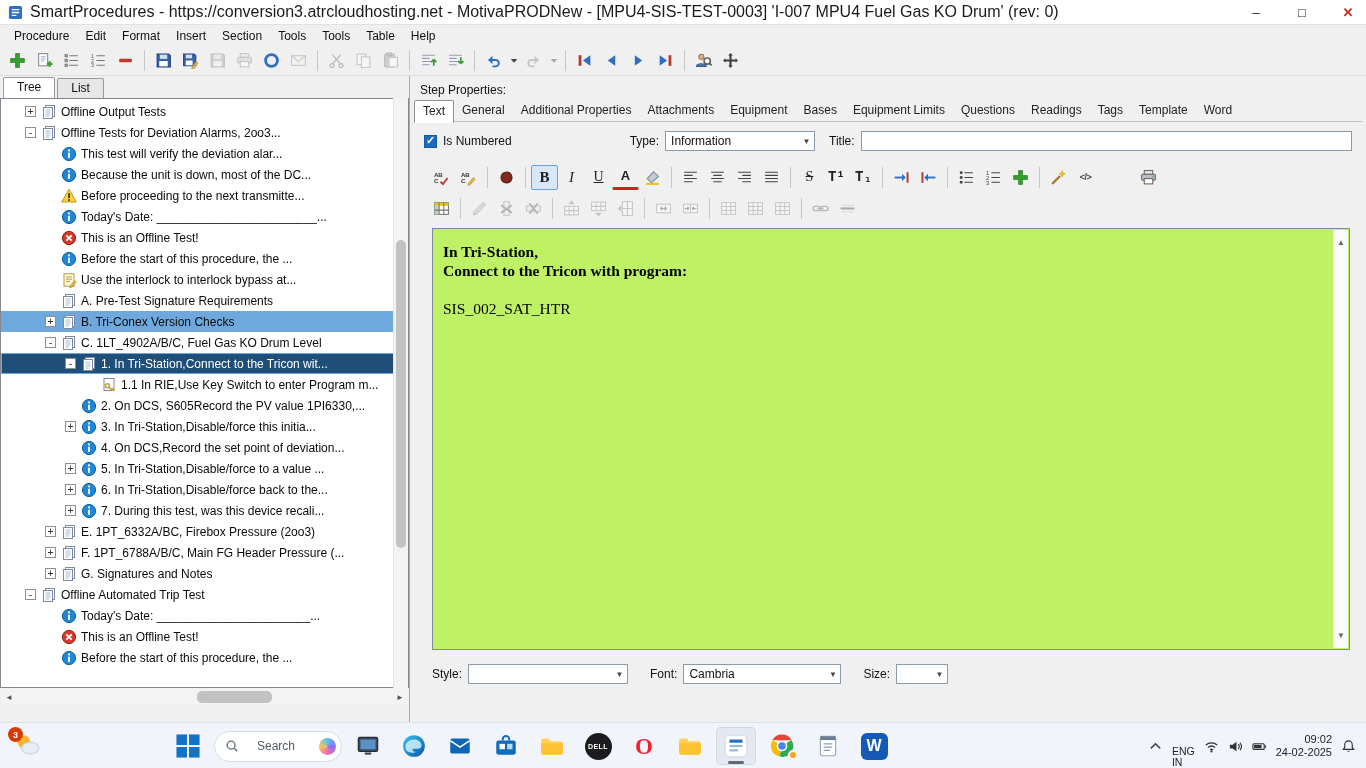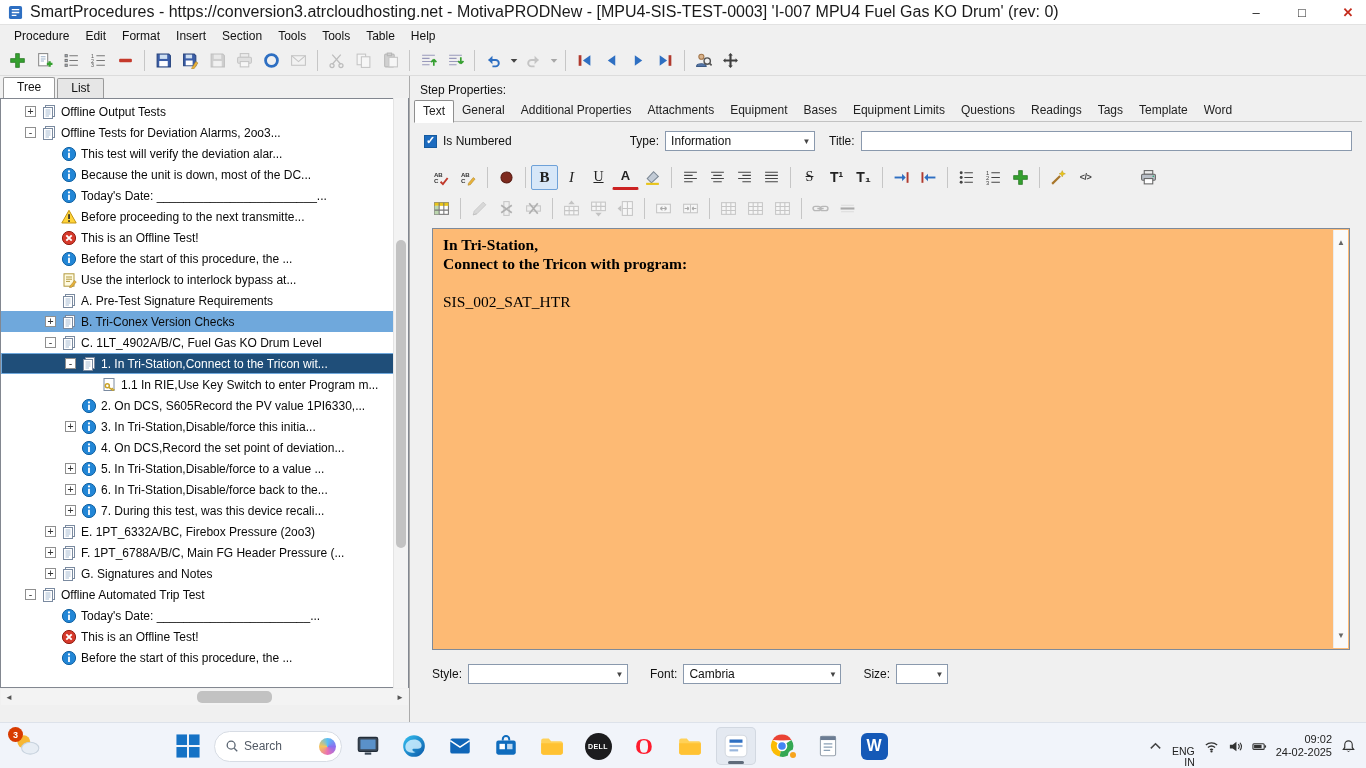--- a/index.html
+++ b/index.html
@@ -72,54 +72,54 @@
 #fmt2{top:118px;height:28px;}
 .fbtn{width:27px;height:25px;display:flex;align-items:center;justify-content:center;border:1px solid transparent;border-radius:2px;font-size:13px;color:#222;}
 .fbtn svg{width:17px;height:17px;}
 .fbtn.disabled{opacity:.4;filter:grayscale(1);}
 .fbtn.active{border-color:#6ea1d8;background:#d7e7f8;}
 .g-bold{font-family:"Liberation Serif",serif;font-weight:bold;font-size:15px;}
 .g-italic{font-family:"Liberation Serif",serif;font-style:italic;font-size:15px;}
 .g-under{font-family:"Liberation Serif",serif;text-decoration:underline;font-size:14px;}
 .g-strike{font-family:"Liberation Serif",serif;text-decoration:line-through;font-size:14px;}
 .g-fc{font-weight:bold;border-bottom:3px solid #c22;line-height:1.05;font-size:13px;}
-.g-t{font-family:Liberation Sans, sans-serif;font-weight:bold;font-size:14px;}
+.g-t{font-family:Liberation Mono, monospace;font-weight:bold;font-size:14px;}
 .g-code{font-size:9px;font-weight:bold;color:#444;letter-spacing:-.5px;}
-.editor{position:absolute;top:152px;left:22px;right:16px;bottom:72px;background:#fdba74;border:1px solid #7e8a99;padding:6px 24px 10px 10px;font-family:"Liberation Serif",serif;font-size:15.5px;line-height:19px;color:#000;}
+.editor{position:absolute;top:152px;left:22px;right:16px;bottom:72px;background:#bef264;border:1px solid #7e8a99;padding:13px 24px 10px 10px;font-family:"Liberation Serif",serif;font-size:15.5px;line-height:19px;color:#000;}
 .eline.b{font-weight:bold;}
 .escroll{position:absolute;top:1px;right:1px;bottom:1px;width:15px;background:#fafafa;border-left:1px solid #ececec;display:flex;flex-direction:column;justify-content:space-between;align-items:center;padding:3px 0;}
 .esarrow{font-size:8px;color:#666;}
 .efooter{position:absolute;left:22px;right:16px;bottom:36px;height:24px;display:flex;align-items:center;gap:6px;}
 .style-c{width:160px;}
 .fontl{margin-left:16px;text-align:right;}
 .font-c{width:158px;}
 .sizel{margin-left:16px;}
 .size-c{width:52px;}
 
 
 .taskbar{position:absolute;left:0;right:0;bottom:0;height:46px;background:#f1f4fa;border-top:1px solid #dde2ea;}
 .tb-widget{position:absolute;left:12px;top:7px;width:40px;height:32px;}
 .tb-widget svg{width:30px;height:30px;}
 .wbadge{position:absolute;left:-4px;top:-3px;width:15px;height:15px;border-radius:50%;background:#d83b01;color:#fff;font-size:9px;font-weight:bold;display:flex;align-items:center;justify-content:center;}
 .tb-center{position:absolute;left:168px;top:4px;height:38px;display:flex;align-items:center;gap:6px;}
 .tb-icon{width:40px;height:38px;border-radius:5px;display:flex;align-items:center;justify-content:center;position:relative;}
 .tb-icon svg{width:26px;height:26px;}
 .tb-icon.active{background:#e4e9f1;box-shadow:inset 0 0 0 1px #d2d8e1;}
 .tb-icon.active::after{content:"";position:absolute;bottom:1px;left:12px;right:12px;height:3px;border-radius:2px;background:#5f6b7a;}
-.tb-search{height:31px;width:128px;border-radius:16px;background:#fff;border:1px solid #d7dce4;display:flex;align-items:center;padding:0 5px 0 10px;gap:5px;color:#515964;}
+.tb-search{height:31px;width:128px;border-radius:16px;background:#fff;border:1px solid #d7dce4;display:flex;align-items:center;padding:0 5px 0 10px;gap:18px;color:#515964;}
 .tb-search svg{width:14px;height:14px;}
 .search-text{flex:1;}
 .copilot-dot{width:17px;height:17px;border-radius:50%;background:conic-gradient(#58c1f5,#8a6ff0,#e86fb4,#f5c45a,#58c1f5);}
 .tbi-dell{width:27px;height:27px;border-radius:50%;background:#1c1c1e;color:#fff;font-size:7px;font-weight:bold;display:flex;align-items:center;justify-content:center;letter-spacing:.4px;}
 .tbi-opera{color:#ff1b2d;font-weight:bold;font-size:23px;font-family:"Liberation Serif",serif;line-height:1;}
 .tbi-word{width:27px;height:27px;border-radius:6px;background:#1559b7;color:#fff;font-weight:bold;font-size:16px;display:flex;align-items:center;justify-content:center;}
 .badge-dot{position:absolute;right:4px;bottom:5px;width:10px;height:10px;border-radius:50%;background:#f7a41d;border:2px solid #f1f4fa;}
 .tb-tray{position:absolute;right:10px;top:0;height:46px;display:flex;align-items:center;gap:9px;}
 .tb-tray svg{width:15px;height:15px;}
-.tray-lang{font-size:10.5px;line-height:11px;text-align:right;color:#222;margin-top:21px;}
+.tray-lang{font-size:10.5px;line-height:11px;text-align:left;color:#222;margin-top:21px;}
 .tray-clock{font-size:11px;line-height:13px;text-align:right;color:#222;}
 </style>
 </head>
 <body>
 
 <div class="window">
   <div class="titlebar">
     <span class="appico">
       <svg viewBox="0 0 16 16">
           <rect x="1" y="1" width="14" height="14" rx="2" fill="#2e6fc2"></rect>
@@ -366,37 +366,37 @@
                 <rect x="7.1" y="6.7" width="1.8" height="5.3" fill="#fff"></rect>
                 <circle cx="8" cy="4.4" r="1.1" fill="#fff"></circle>
               </svg>
             </span>
             <span class="tlabel">Because the unit is down, most of the DC...</span>
           </div>
           <div class="trow" style="padding-left: 44px;">
             <span class="expander empty"></span>
             <span class="ticon">
               <svg viewBox="0 0 16 16">
-                <circle cx="8" cy="8" r="6.6" fill="#2286d6" stroke="#1262a3"></circle>
-                <rect x="7.1" y="6.7" width="1.8" height="5.3" fill="#fff"></rect>
-                <circle cx="8" cy="4.4" r="1.1" fill="#fff"></circle>
-              </svg>
-            </span>
-            <span class="tlabel">Today's Date: ________________________...</span>
-          </div>
-          <div class="trow" style="padding-left: 44px;">
-            <span class="expander empty"></span>
-            <span class="ticon">
-              <svg viewBox="0 0 16 16">
                 <path d="M8 1.3L15.2 14H.8z" fill="#ffd43a" stroke="#c29312"></path>
                 <rect x="7.2" y="5.2" width="1.7" height="4.8" fill="#2b2b2b"></rect>
                 <rect x="7.2" y="11.2" width="1.7" height="1.7" fill="#2b2b2b"></rect>
               </svg>
             </span>
             <span class="tlabel">Before proceeding to the next transmitte...</span>
+          </div>
+          <div class="trow" style="padding-left: 44px;">
+            <span class="expander empty"></span>
+            <span class="ticon">
+              <svg viewBox="0 0 16 16">
+                <circle cx="8" cy="8" r="6.6" fill="#2286d6" stroke="#1262a3"></circle>
+                <rect x="7.1" y="6.7" width="1.8" height="5.3" fill="#fff"></rect>
+                <circle cx="8" cy="4.4" r="1.1" fill="#fff"></circle>
+              </svg>
+            </span>
+            <span class="tlabel">Today's Date: ________________________...</span>
           </div>
           <div class="trow" style="padding-left: 44px;">
             <span class="expander empty"></span>
             <span class="ticon">
               <svg viewBox="0 0 16 16">
                 <circle cx="8" cy="8" r="6.6" fill="#d6392b" stroke="#931f13"></circle>
                 <path d="M5.3 5.3l5.4 5.4M10.7 5.3l-5.4 5.4" stroke="#fff" stroke-width="1.9"></path>
               </svg>
             </span>
             <span class="tlabel">This is an Offline Test!</span>

